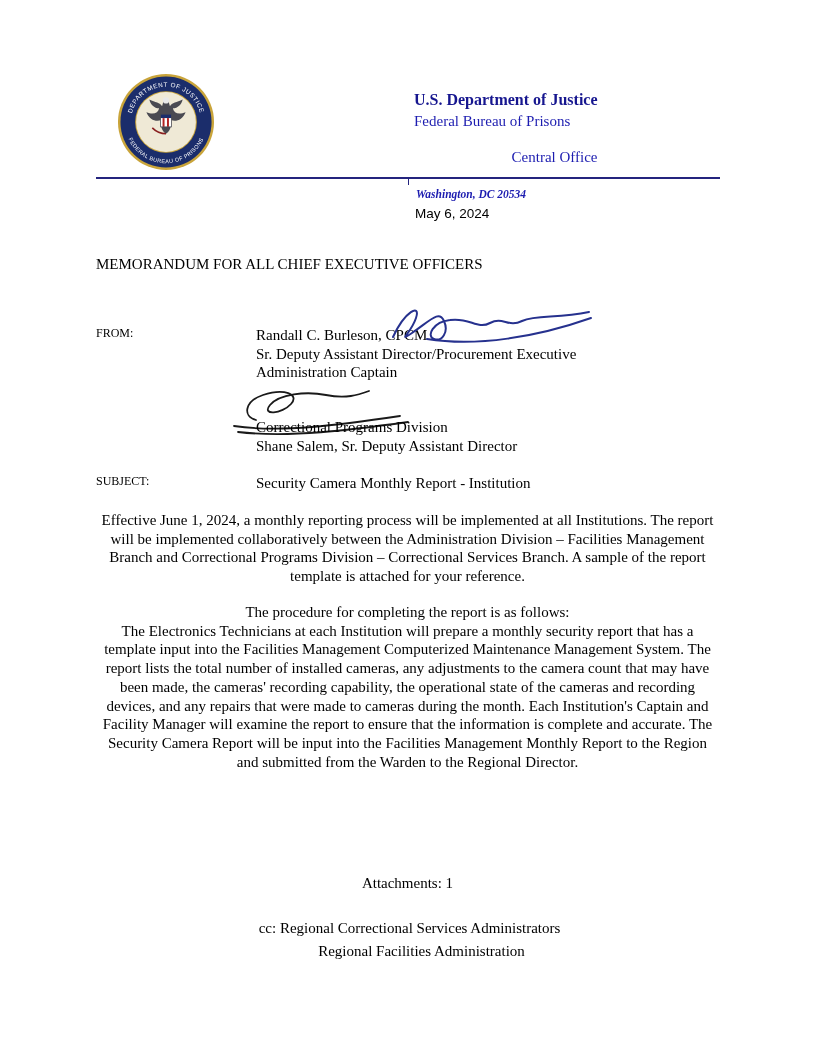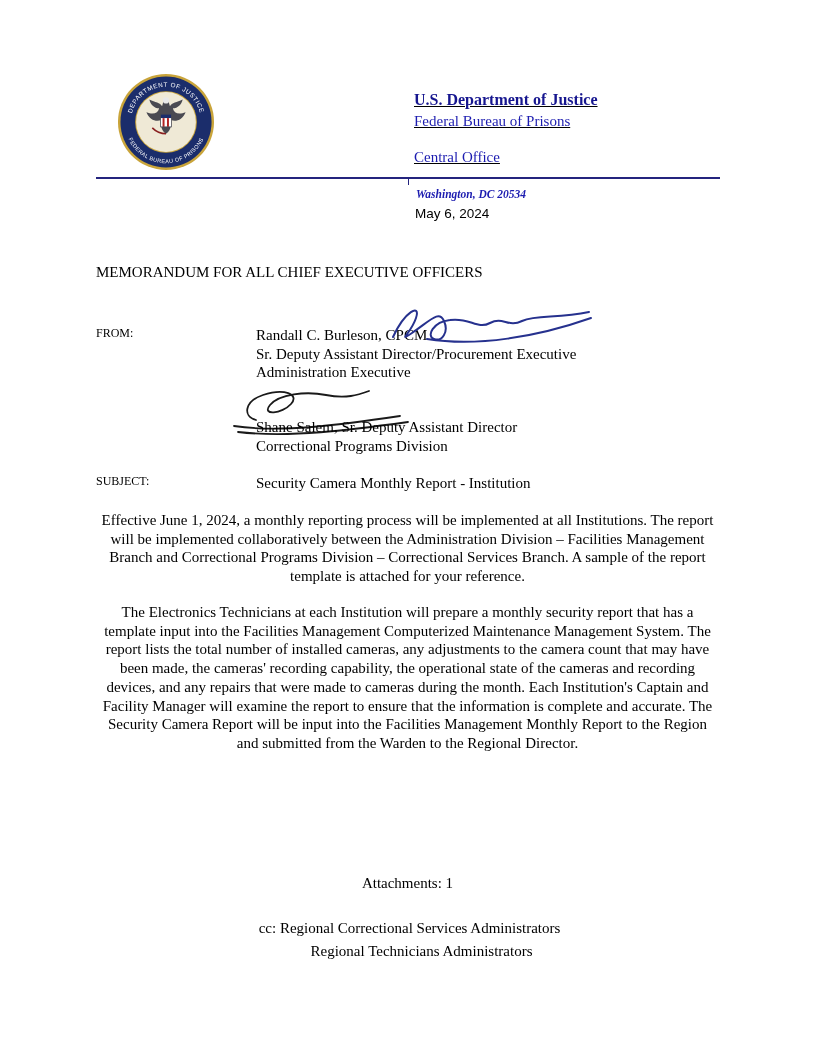--- a/index.html
+++ b/index.html
@@ -2,30 +2,30 @@
 <html><head>
 <meta charset="utf-8">
 <style>
   html,body{margin:0;padding:0;background:#ffffff;}
   .page{
     position:relative;width:816px;height:1056px;background:#ffffff;
     font-family:"Liberation Serif", serif;color:#000;overflow:hidden;
   }
   
   .seal{position:absolute;left:117px;top:73px;width:98px;height:98px;}
-  .agency-block{position:absolute;left:414px;top:90px;line-height:1.25;text-decoration:underline;}
+  .agency-block{position:absolute;left:414px;top:90px;line-height:1.25;}
   .agency-title{font-size:16px;font-weight:bold;color:#16168f;}
   .agency-sub{font-size:15px;color:#1c1cb0;margin-top:2px;}
-  .agency-office{font-size:15px;color:#1c1cb0;margin-top:17px;}
+  .agency-office{font-size:15px;color:#1c1cb0;margin-top:17px;text-align:right;}
   .rule{position:absolute;left:96px;top:177px;width:624px;height:2px;background:#24247e;}
   .rule-tick{position:absolute;left:408px;top:179px;width:1px;height:6px;background:#24247e;}
   .address{position:absolute;left:416px;top:188px;font-size:11.5px;font-style:italic;font-weight:bold;color:#1c1cb0;}
   .date{position:absolute;left:415px;top:206px;font-size:13.5px;font-family:"Liberation Sans",sans-serif;color:#000;}
   
-  .memo-line{position:absolute;left:96px;top:264px;font-size:15px;text-align:center;}
+  .memo-line{position:absolute;left:96px;top:256px;font-size:15px;text-align:center;}
   .label{position:absolute;left:96px;font-size:12px;}
   .field{position:absolute;left:256px;font-size:15px;line-height:18.7px;}
   .sig{position:absolute;pointer-events:none;}
   
   .body-text{position:absolute;left:96px;width:623px;font-size:15px;line-height:18.7px;text-align:center;}
   .cc-indent{margin-left:24px;margin-top:4.5px;}
 </style>
 </head>
 <body>
 
@@ -69,53 +69,54 @@
   <div class="rule-tick"></div>
   <div class="address">Washington, DC  20534</div>
   <div class="date">May 6, 2024</div>
 
   <div class="memo-line">MEMORANDUM FOR ALL CHIEF EXECUTIVE OFFICERS</div>
 
   <div class="label" style="top:326px;">FROM:</div>
   <div class="field" style="top:326px;">
     <div>Randall C. Burleson, CPCM</div>
     <div>Sr. Deputy Assistant Director/Procurement Executive</div>
-    <div>Administration Executive</div>
+    <div>Administration Captain</div>
   </div>
 
   <svg class="sig" style="left:385px;top:293px;" width="212" height="62" viewBox="0 0 212 62" aria-hidden="true">
     <g fill="none" stroke="#26318e" stroke-width="2" stroke-linecap="round">
       <path d="M8,44 C20,18 36,10 31,25 C26,40 12,50 27,40 C46,27 54,17 59,28 C64,39 57,49 49,46 C41,43 48,29 65,27 C85,24 92,37 105,30 C118,23 123,35 137,28 C152,21 172,26 204,19"></path>
       <path d="M42,46 C92,54 152,44 206,25"></path>
     </g>
   </svg>
 
   <svg class="sig" style="left:228px;top:376px;" width="195" height="64" viewBox="0 0 195 64" aria-hidden="true">
     <g fill="none" stroke="#1a1a1a" stroke-width="1.8" stroke-linecap="round">
       <path d="M28,44 C14,40 17,25 35,19 C56,12 72,18 63,28 C54,38 33,40 42,29 C51,18 78,15 98,19 C118,23 130,19 141,15"></path>
       <path d="M6,50 C52,57 112,49 172,40"></path>
       <path d="M10,56 C62,62 122,54 180,46"></path>
     </g>
   </svg>
 
   <div class="field" style="top:418px;">
+    <div>Correctional Programs Division</div>
     <div>Shane Salem, Sr. Deputy Assistant Director</div>
-    <div>Correctional Programs Division</div>
   </div>
 
   <div class="label" style="top:474px;">SUBJECT:</div>
   <div class="field" style="top:474px;">Security Camera Monthly Report - Institution</div>
 
   <div class="body-text" style="top:511px;">Effective June 1, 2024, a monthly reporting process will be implemented at all Institutions. The report will be implemented collaboratively between the Administration Division – Facilities Management Branch and Correctional Programs Division – Correctional Services Branch. A sample of the report template is attached for your reference.</div>
 
   <div class="body-text" style="top:603px;">
+    <div>The procedure for completing the report is as follows:</div>
     <div>The Electronics Technicians at each Institution will prepare a monthly security report that has a template input into the Facilities Management Computerized Maintenance Management System. The report lists the total number of installed cameras, any adjustments to the camera count that may have been made, the cameras' recording capability, the operational state of the cameras and recording devices, and any repairs that were made to cameras during the month. Each Institution's Captain and Facility Manager will examine the report to ensure that the information is complete and accurate. The Security Camera Report will be input into the Facilities Management Monthly Report to the Region and submitted from the Warden to the Regional Director.</div>
   </div>
 
 
   <div class="body-text" style="top:874px;">Attachments: 1</div>
 
   <div class="body-text" style="top:919px;left:98px;">
     <div>cc: Regional Correctional Services Administrators</div>
-    <div class="cc-indent">Regional Technicians Administrators</div>
+    <div class="cc-indent">Regional Facilities Administration</div>
   </div>
 
 </div>
 
 </body></html>

